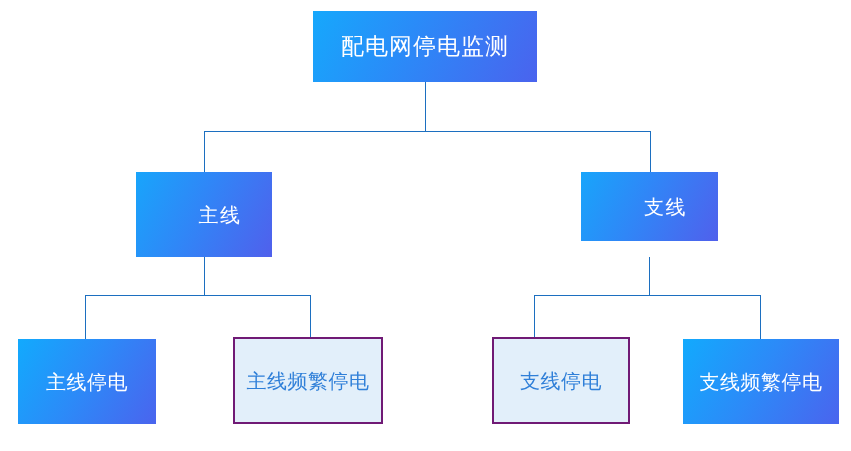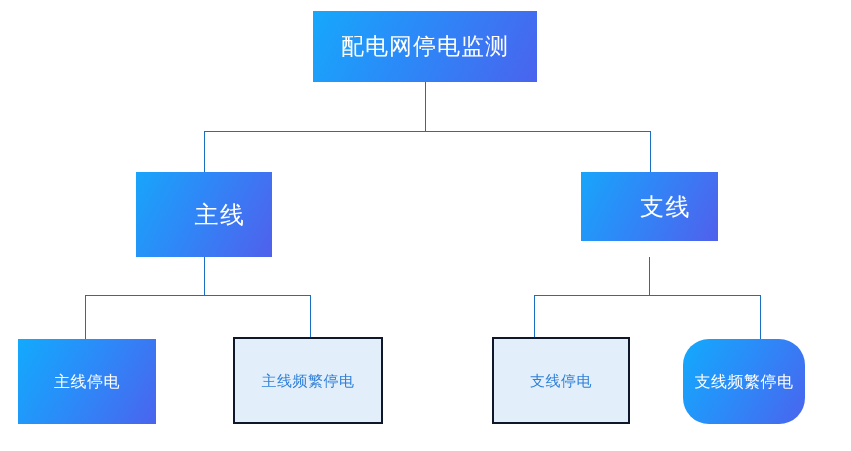--- a/index.html
+++ b/index.html
@@ -33,34 +33,34 @@
     color: #ffffff;
     border: none;
   }
   .node.root {
     background: linear-gradient(117deg, #16A8FC 0%, #2A8BF8 42%, #4A63EE 100%);
     font-size: 23px;
     letter-spacing: 1px;
   }
   .node.branch {
     background: linear-gradient(117deg, #18A5FB 0%, #3086F7 45%, #5060EC 100%);
-    font-size: 24px;
+    font-size: 20px;
     letter-spacing: 1.5px;
     padding-left: 32px;
   }
   .node.leaf-filled {
     background: linear-gradient(120deg, #12AAFD 0%, #2C8AF8 48%, #4A64EE 100%);
-    font-size: 16px;
+    font-size: 20px;
   }
   
   .node.outlined {
     background: #E2EFFA;
-    border: 2px solid #0f172a;
+    border: 2px solid #701a75;
     color: #2F7FD8;
-    font-size: 15px;
+    font-size: 20px;
   }
   
   .conn {
     position: absolute;
     background: #1C6FC0;
   }
   .conn.v { width: 1px; }
   .conn.h { height: 1px; }
 </style>
 </head>
@@ -88,15 +88,15 @@
   <div class="node filled branch" style="left:136px; top:172px; width:136px; height:85px;">主线</div>
 
   <div class="node filled branch" style="left:581px; top:172px; width:137px; height:69px;">支线</div>
 
   <div class="node filled leaf-filled" style="left:18px; top:339px; width:138px; height:85px;">主线停电</div>
 
   <div class="node outlined" style="left:233px; top:337px; width:150px; height:87px;">主线频繁停电</div>
 
   <div class="node outlined" style="left:472px; top:337px; width:138px; height:87px;margin-left:20px;">支线停电</div>
 
-  <div class="node filled leaf-filled" style="left:683px; top:339px; width:122px; height:85px;border-radius:26px;">支线频繁停电</div>
+  <div class="node filled leaf-filled" style="left:683px; top:339px; width:156px; height:85px;">支线频繁停电</div>
 
 </div>
 
 </body></html>

